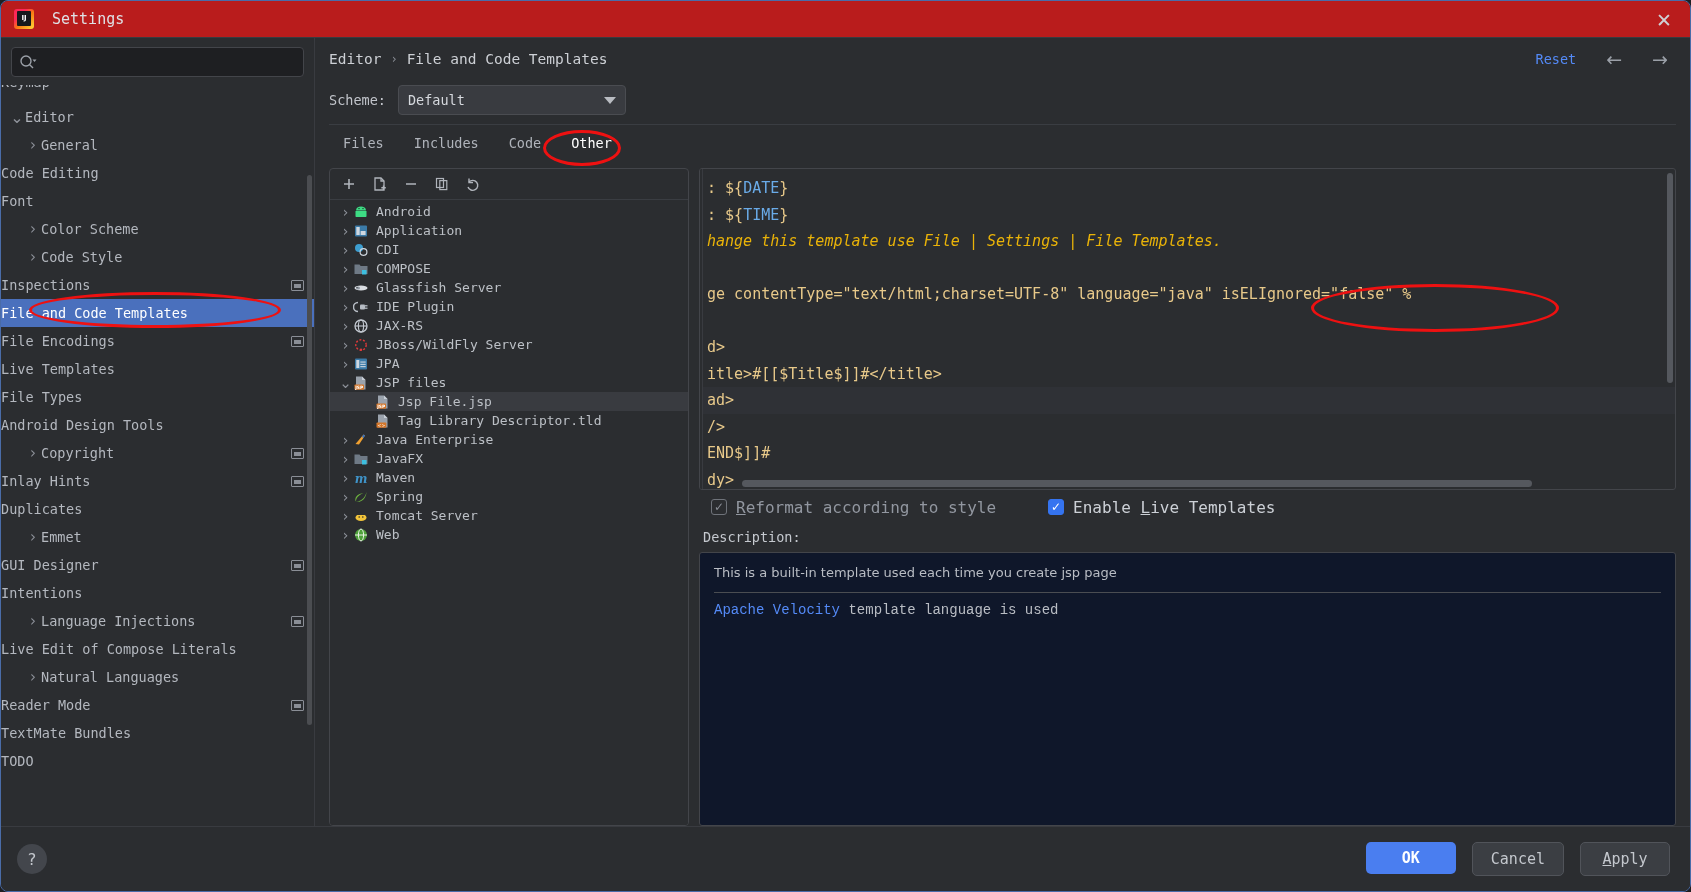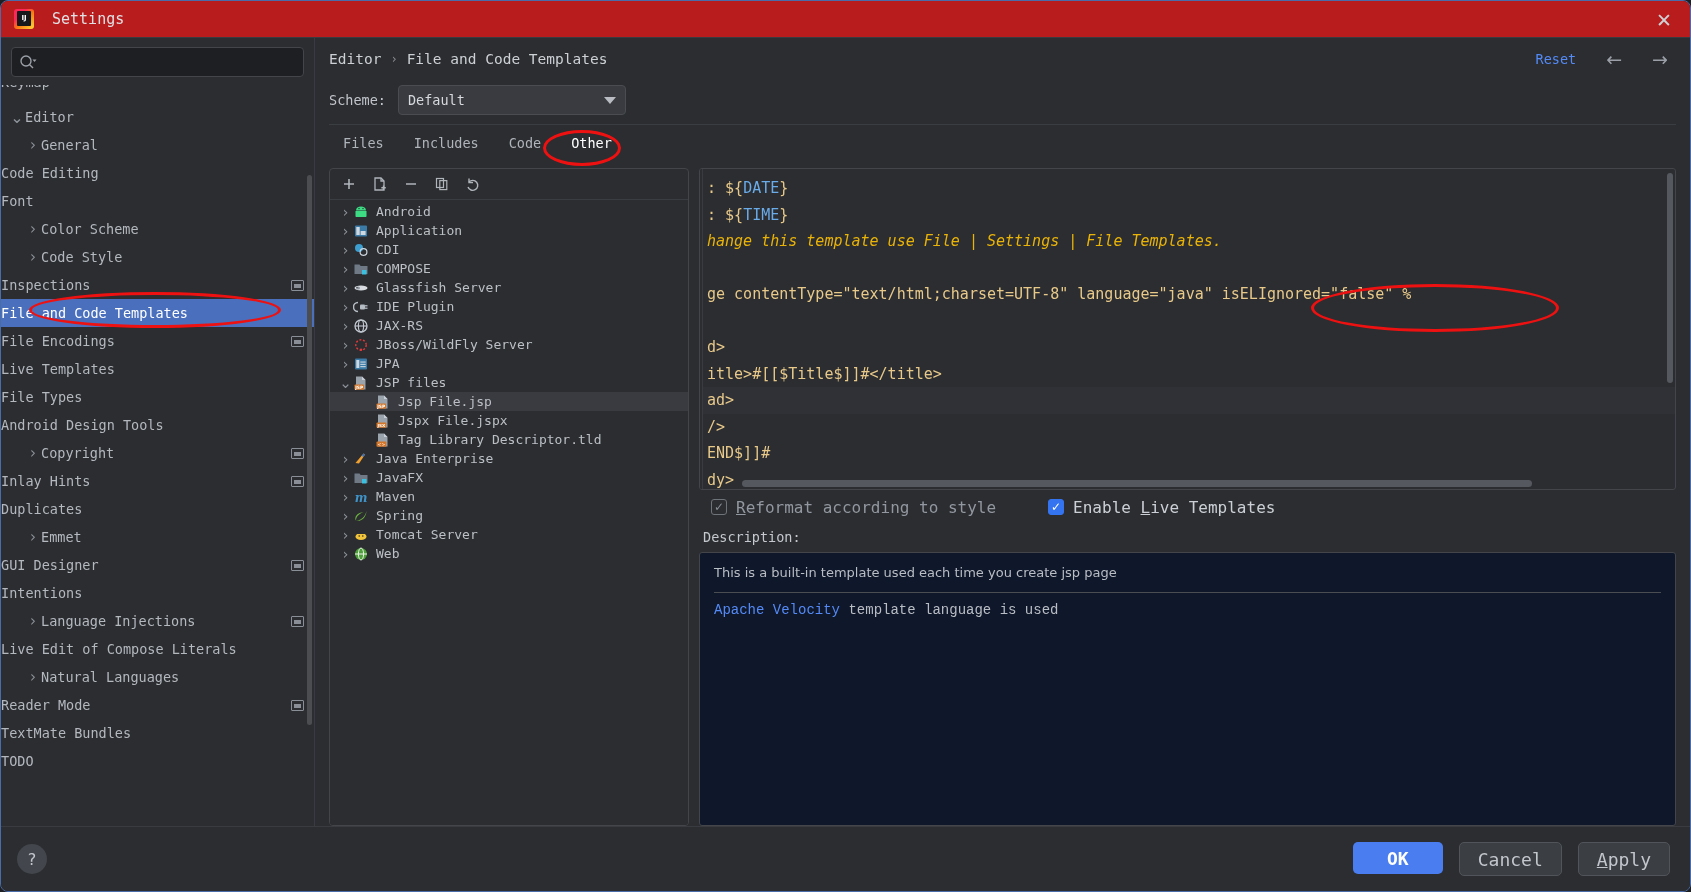--- a/index.html
+++ b/index.html
@@ -480,21 +480,21 @@
   }
   .footer-btns {
     margin-left: auto;
     display: flex;
     gap: 16px;
   }
   .btn {
     min-width: 90px;
     height: 32px;
     border-radius: 5px;
-    font-size: 18px;
+    font-size: 15px;
     font-family: "DejaVu Sans Mono", monospace;
     display: flex;
     align-items: center;
     justify-content: center;
     cursor: pointer;
     padding: 16px 18px;
   }
   .btn-primary { background: #4a7ef0; color: #ffffff; font-weight: bold; }
   .btn-secondary {
     background: #3b3e43;
@@ -800,29 +800,20 @@
                     <rect x="1.5" y="9.5" width="9.5" height="5.3" rx="0.8" fill="#d4762a"></rect>
                     <text x="6.2" y="13.7" font-size="4.4" fill="#ffffff" text-anchor="middle" font-family="DejaVu Sans, sans-serif" font-weight="bold">JSP</text>
                   </svg></span>
                 <span>Jsp File.jsp</span>
               </div>
               <div class="ft-row ft-child">
                 <span class="ft-icon"><svg width="16" height="16" viewBox="0 0 16 16">
                     <path d="M3 1.5 h6 l3.5 3.5 v9.5 h-9.5 z" fill="#9aa2ac"></path>
                     <path d="M9 1.5 v3.5 h3.5" fill="#c8ced6"></path>
                     <rect x="1.5" y="9.5" width="9.8" height="5.3" rx="0.8" fill="#d4762a"></rect>
-                    <text x="6.4" y="13.7" font-size="4.2" fill="#ffffff" text-anchor="middle" font-family="DejaVu Sans, sans-serif" font-weight="bold">JSX</text>
-                  </svg></span>
-                <span>Jspx File.jspx</span>
-              </div>
-              <div class="ft-row ft-child">
-                <span class="ft-icon"><svg width="16" height="16" viewBox="0 0 16 16">
-                    <path d="M3 1.5 h6 l3.5 3.5 v9.5 h-9.5 z" fill="#9aa2ac"></path>
-                    <path d="M9 1.5 v3.5 h3.5" fill="#c8ced6"></path>
-                    <rect x="1.5" y="9.5" width="9.8" height="5.3" rx="0.8" fill="#d4762a"></rect>
                     <text x="6.4" y="13.9" font-size="4.6" fill="#ffffff" text-anchor="middle" font-family="DejaVu Sans, sans-serif">&lt;&gt;</text>
                   </svg></span>
                 <span>Tag Library Descriptor.tld</span>
               </div>
               <div class="ft-row">
                 <span class="ft-arrow" style="font-size: 14px;">›</span>
                 <span class="ft-icon"><svg width="16" height="16" viewBox="0 0 16 16">
                     <path d="M2.5 12 l8-9.5 l1.5 1 l-6 9 z" fill="#f0a030"></path>
                     <path d="M10.5 2.5 l1.5 1 l-1.6 2.4 l-1.4 -1 z" fill="#2f6fc4"></path>
                   </svg></span>

